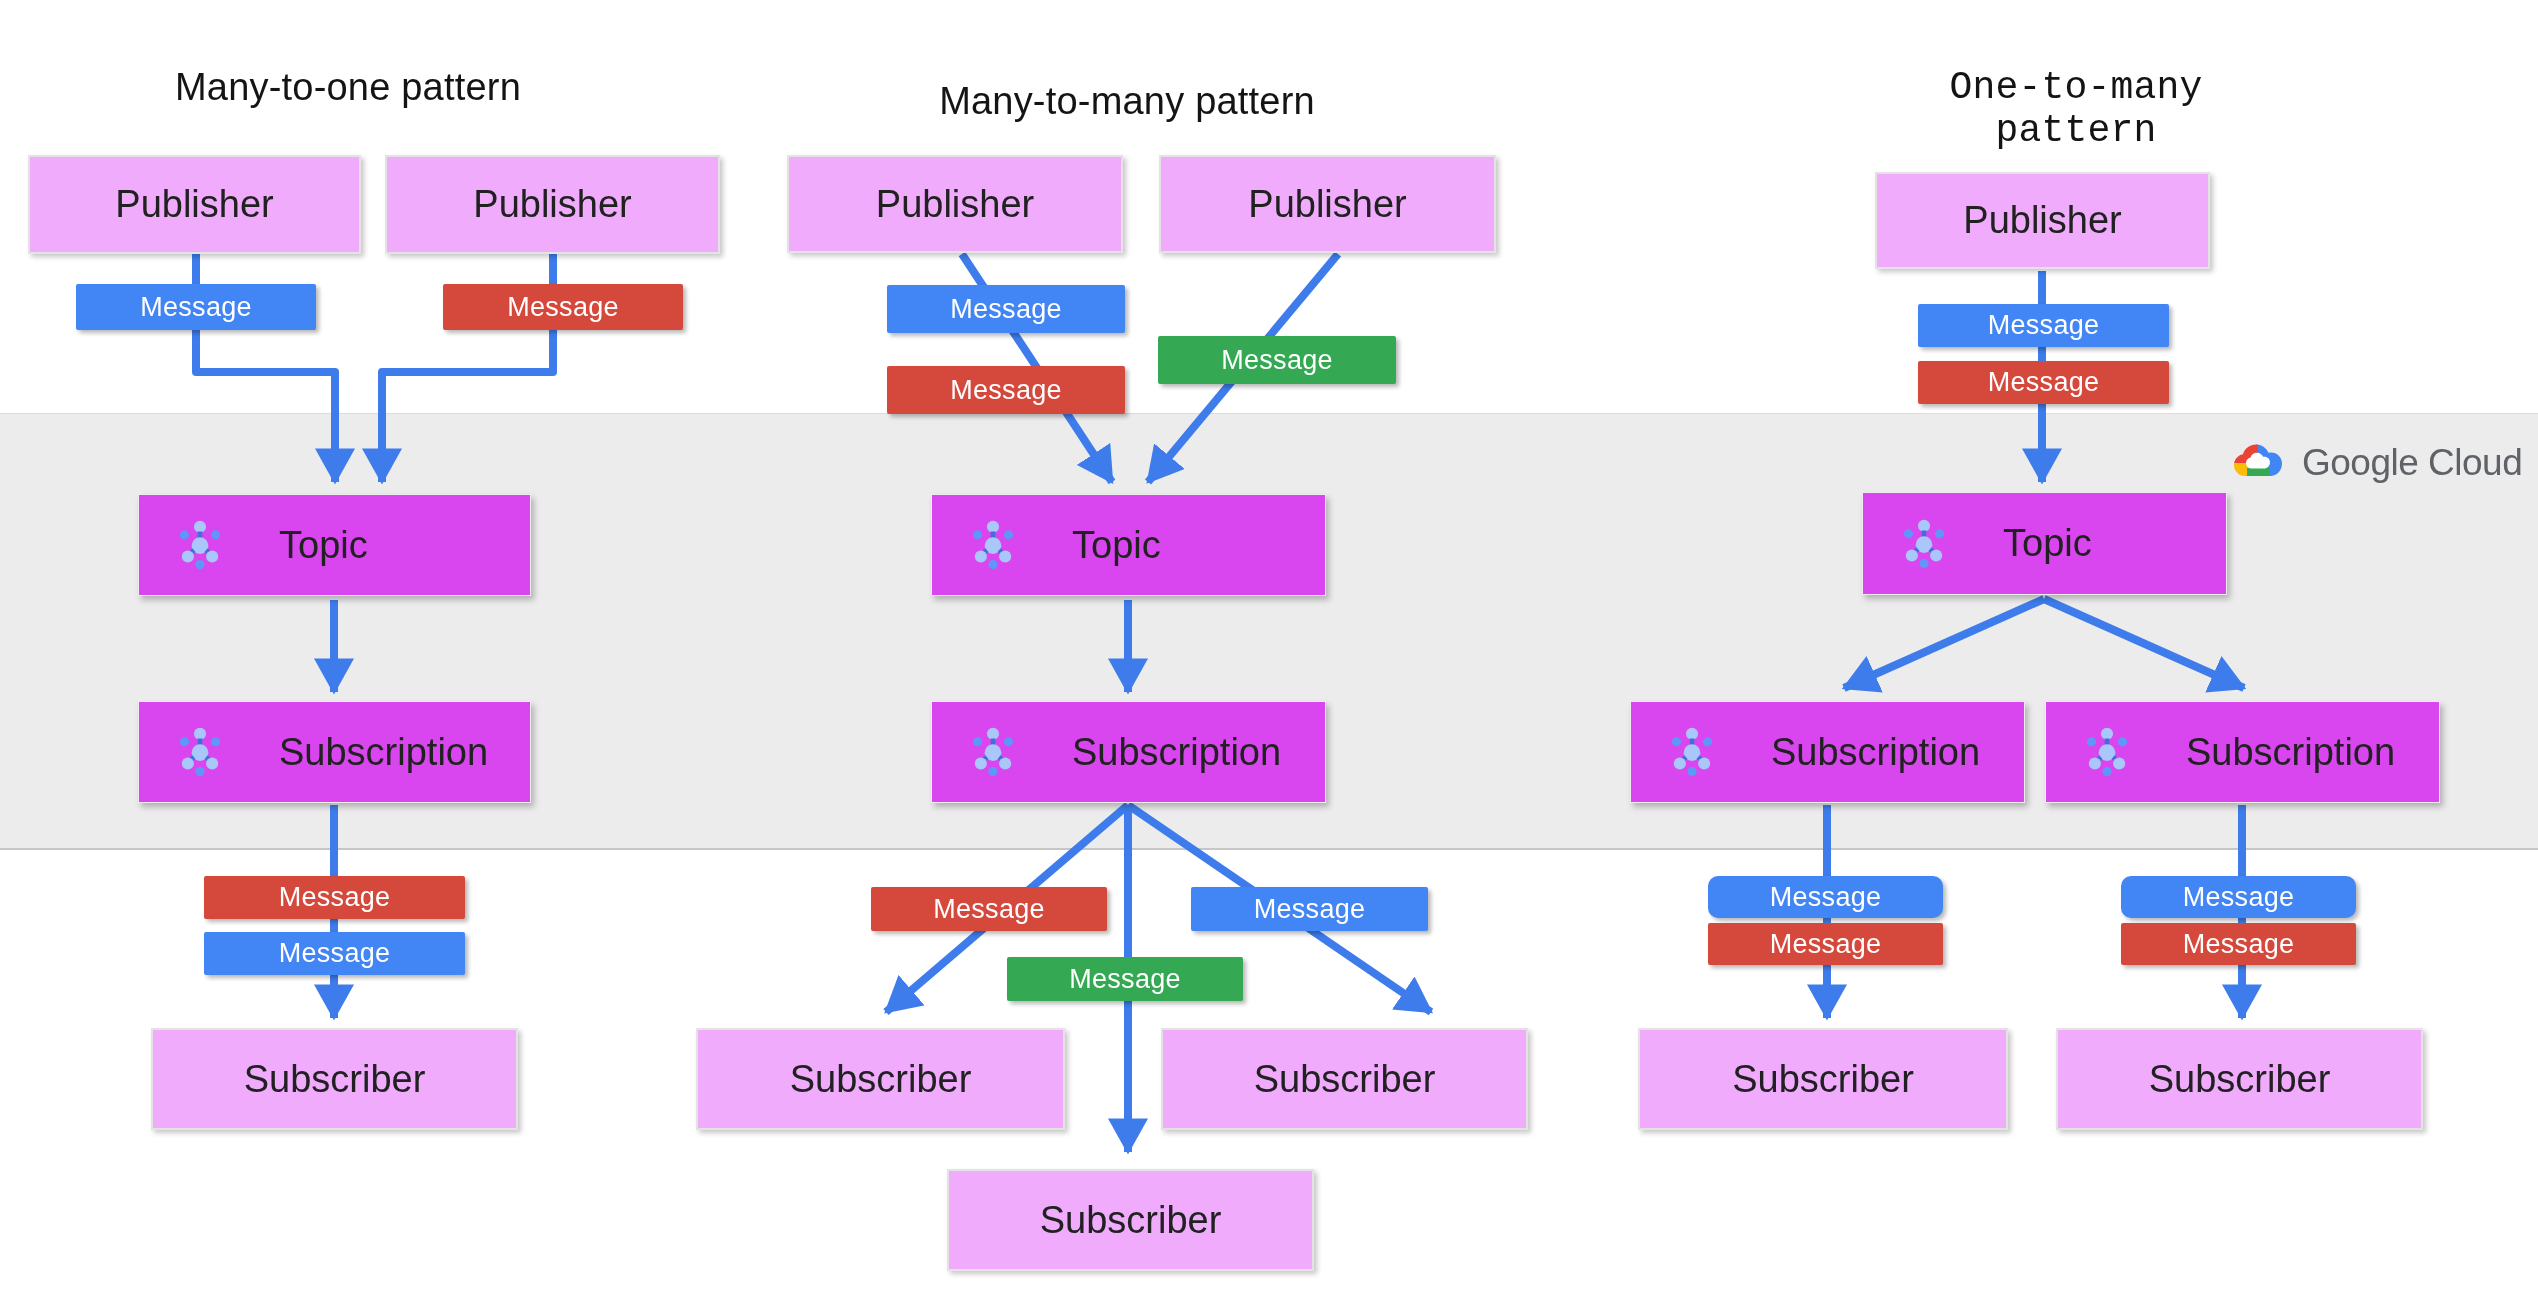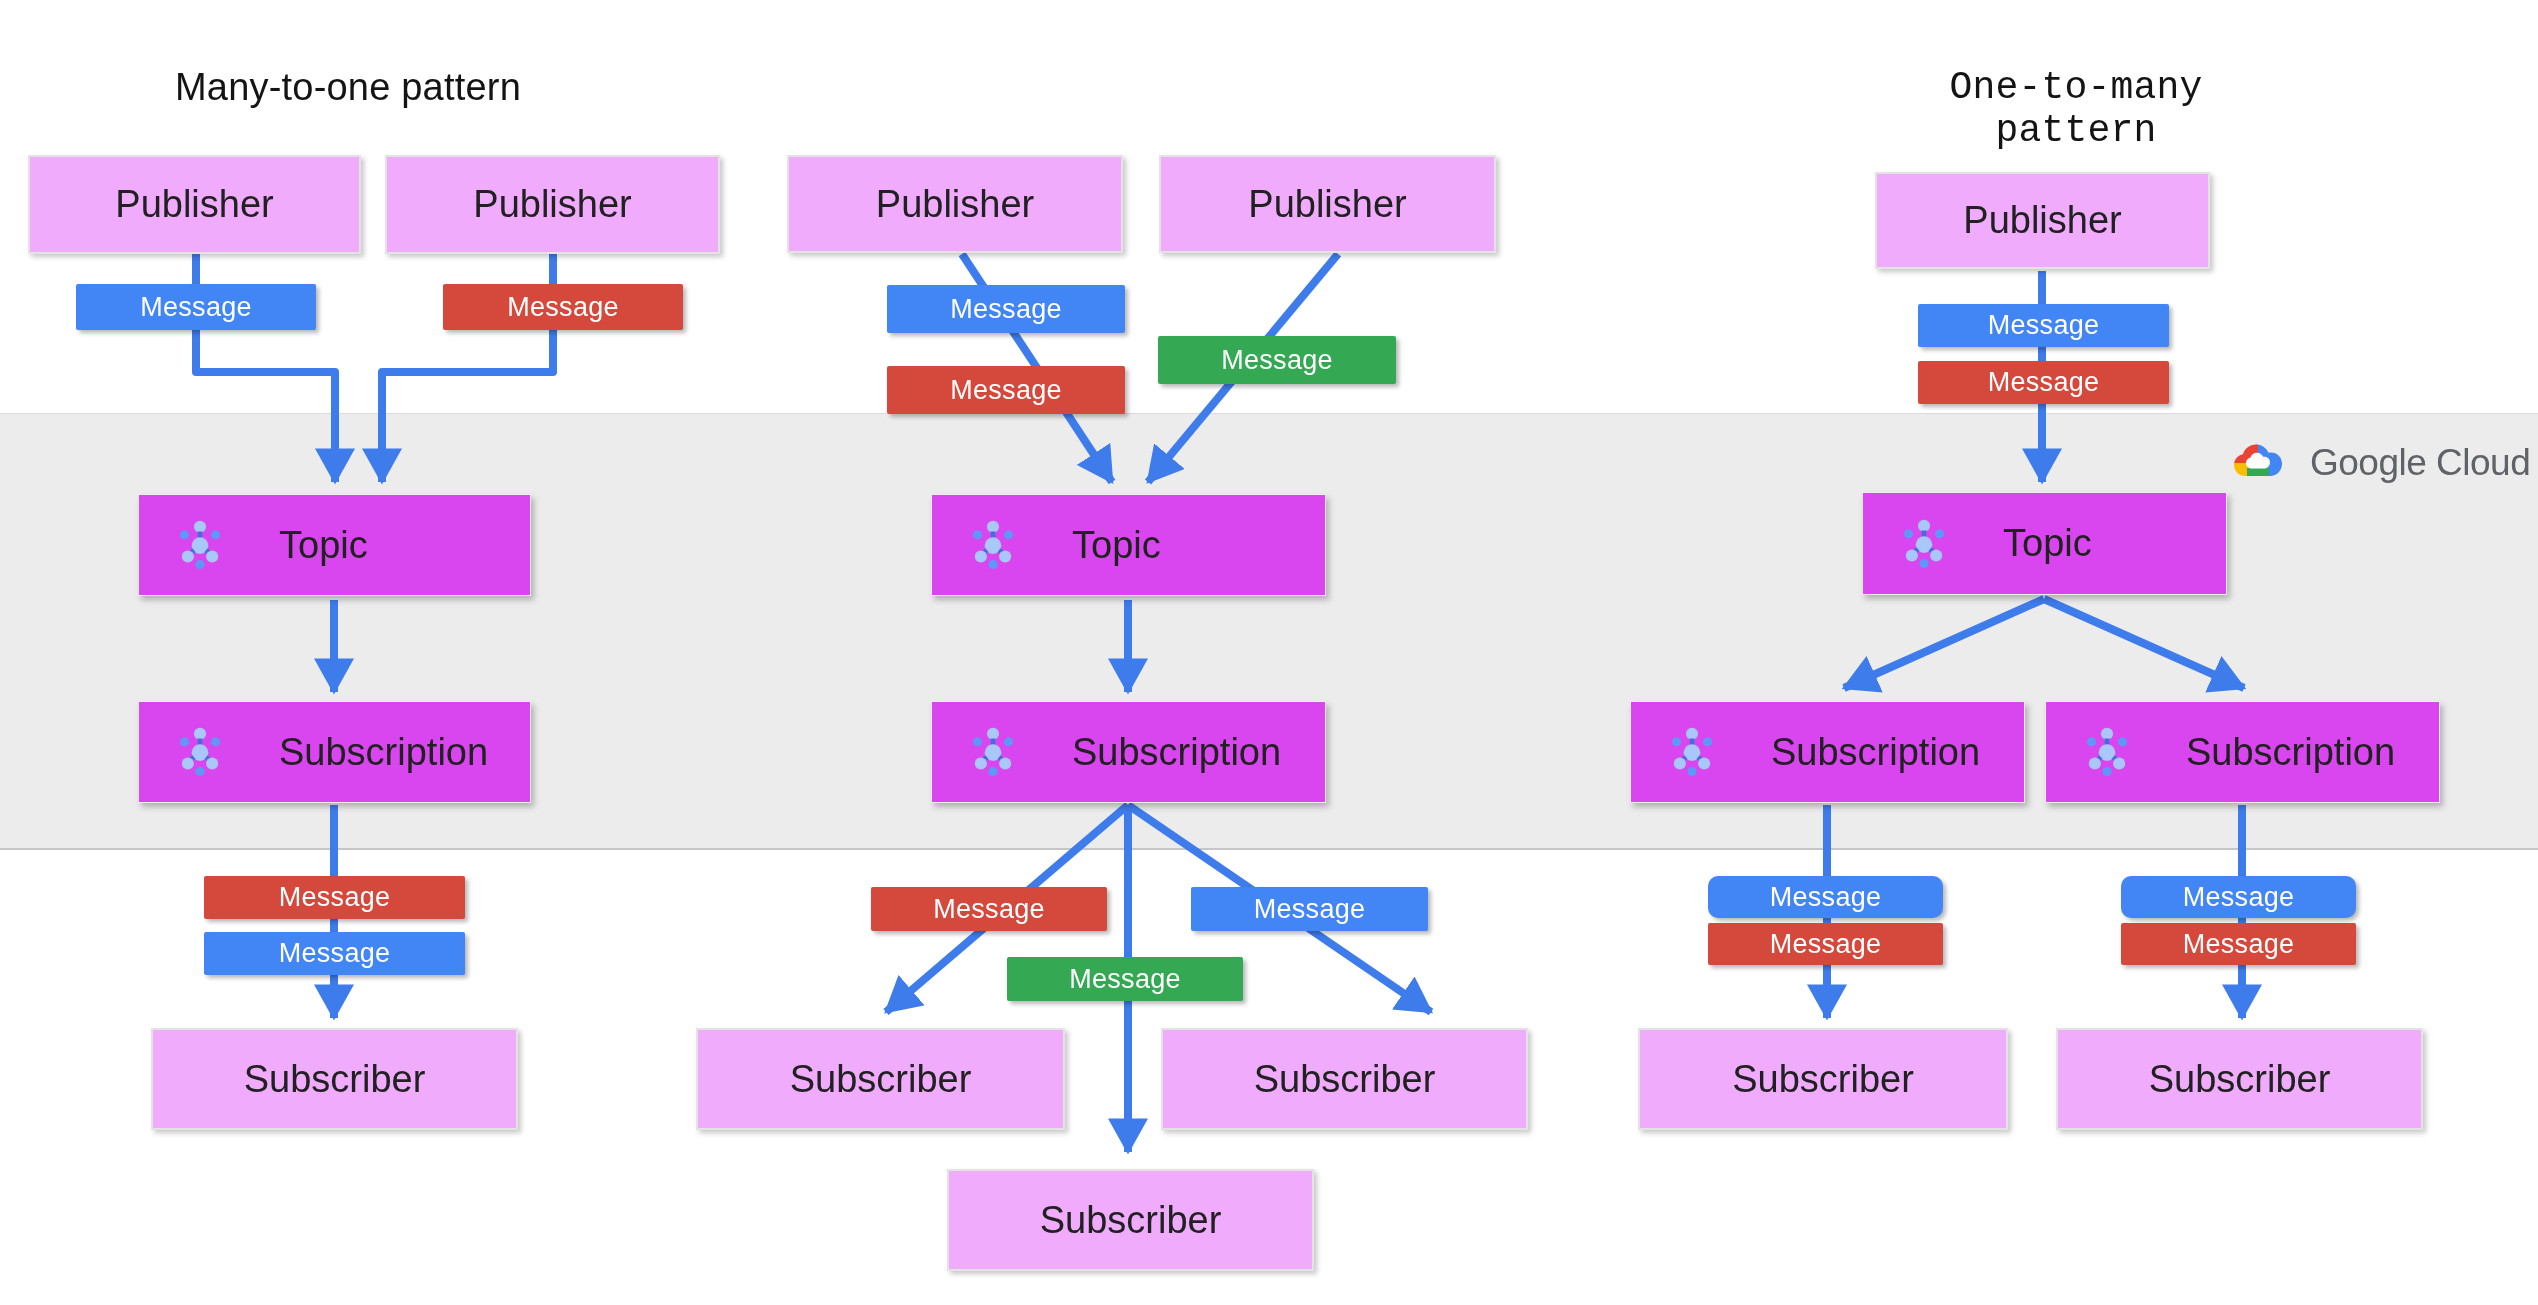--- a/index.html
+++ b/index.html
@@ -34,21 +34,21 @@
   .badge{
     position:absolute;display:flex;align-items:center;justify-content:center;
     color:#ffffff;font-size:27px;font-weight:500;border-radius:2px;
     box-shadow:3px 3px 4px rgba(0,0,0,0.28);letter-spacing:0.3px;
   }
   .badge.blue{background:#4285F4;}
   .badge.red{background:#D5483C;}
   .badge.green{background:#34A853;}
   .badge.rounded{border-radius:10px;}
   .gc-logo{
-    position:absolute;left:2232px;top:440px;display:flex;align-items:center;gap:22px;
+    position:absolute;left:2232px;top:440px;display:flex;align-items:center;gap:14px;
   }
   .gc-logo .gc-text{
     font-size:37px;color:#5F6368;letter-spacing:-0.5px;white-space:nowrap;
   }
 </style>
 </head>
 <body>
 
 <div class="canvas">
 
@@ -126,20 +126,21 @@
     <span>Subscription</span>
   </div>
 
   <div class="badge red" style="left:204px;top:876px;width:261px;height:43px;">Message</div>
   <div class="badge blue" style="left:204px;top:932px;width:261px;height:43px;">Message</div>
 
   <div class="node node-gray" style="left:151px;top:1028px;width:367px;height:102px;">
     <span>Subscriber</span>
   </div>
 
+  <div class="pattern-title" style="left:917px;top:80px;width:420px;">Many-to-many pattern</div>
 
   <div class="node node-gray" style="left:787px;top:155px;width:336px;height:98px;">
     <span>Publisher</span>
   </div>
   <div class="node node-gray" style="left:1159px;top:155px;width:337px;height:98px;">
     <span>Publisher</span>
   </div>
 
   <div class="badge blue" style="left:887px;top:285px;width:238px;height:48px;">Message</div>
   <div class="badge red" style="left:887px;top:366px;width:238px;height:48px;">Message</div>

